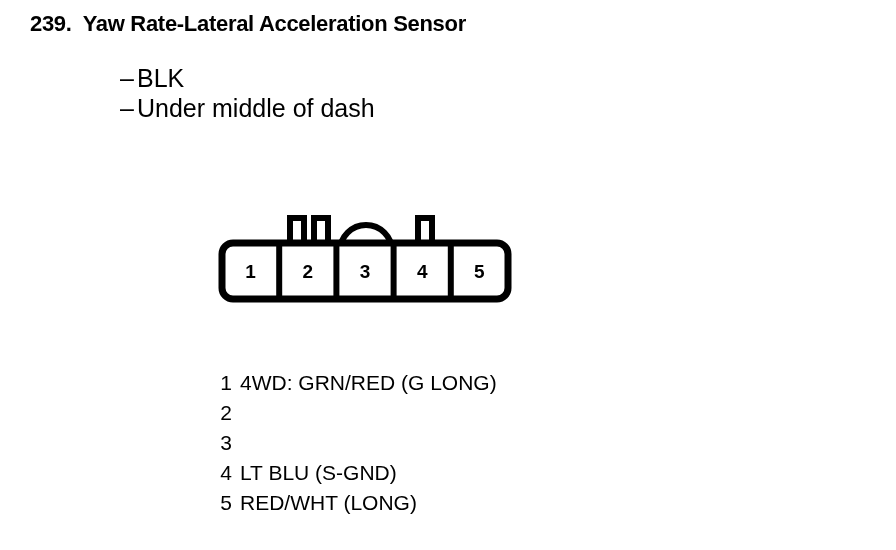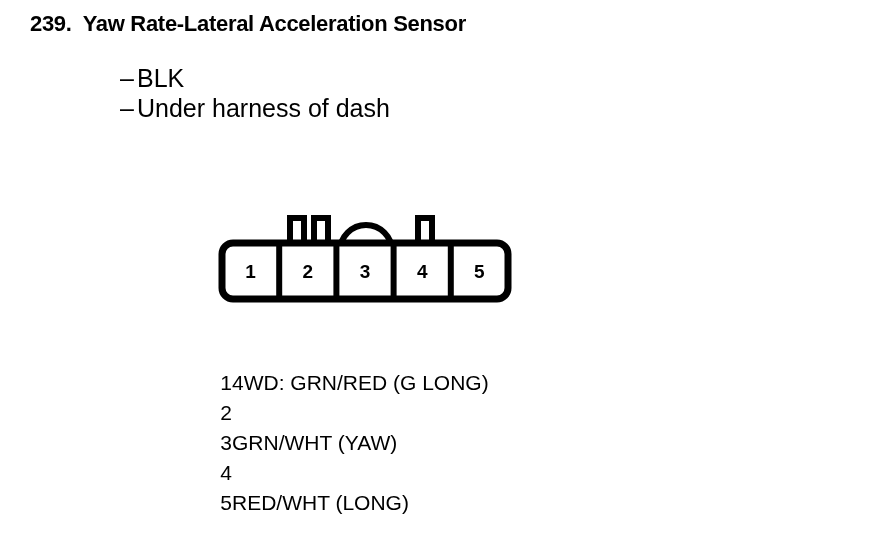--- a/index.html
+++ b/index.html
@@ -80,36 +80,37 @@
     font-size: 21px;
     line-height: 30px;
     white-space: nowrap;
   }
   .pin-legend-num {
     width: 20px;
     text-align: right;
     flex: 0 0 auto;
   }
   .pin-legend-label {
+    margin-left: 8px;
     flex: 0 0 auto;
   }
 </style>
 </head>
 <body>
 
 <div class="page-title">
   <span class="title-num">239.</span><span>Yaw Rate-Lateral Acceleration Sensor</span>
 </div>
 
 <div class="bullet-list">
   <div class="bullet-row">
     <span class="bullet-dash">–</span><span>BLK</span>
   </div>
   <div class="bullet-row">
-    <span class="bullet-dash">–</span><span>Under harness of dash</span>
+    <span class="bullet-dash">–</span><span>Under middle of dash</span>
   </div>
 </div>
 
 <div class="connector-figure">
   <svg class="connector-svg" width="320" height="110" viewBox="0 0 320 110" xmlns="http://www.w3.org/2000/svg">
 
     <path d="M 80 13 h 14 v 33 h -14 z" fill="#ffffff" stroke="#000000" stroke-width="6" stroke-linejoin="miter"></path>
 
     <path d="M 104 13 h 14 v 33 h -14 z" fill="#ffffff" stroke="#000000" stroke-width="6" stroke-linejoin="miter"></path>
 
@@ -135,22 +136,22 @@
 <div class="pin-legend">
   <div class="pin-legend-row">
     <span class="pin-legend-num">1</span>
     <span class="pin-legend-label">4WD: GRN/RED (G LONG)</span>
   </div>
   <div class="pin-legend-row">
     <span class="pin-legend-num">2</span>
   </div>
   <div class="pin-legend-row">
     <span class="pin-legend-num">3</span>
-    <span class="pin-legend-label">GRN/WHT (YAW)</span>
   </div>
   <div class="pin-legend-row">
     <span class="pin-legend-num">4</span>
+    <span class="pin-legend-label">LT BLU (S-GND)</span>
   </div>
   <div class="pin-legend-row">
     <span class="pin-legend-num">5</span>
     <span class="pin-legend-label">RED/WHT (LONG)</span>
   </div>
 </div>
 
 </body></html>

